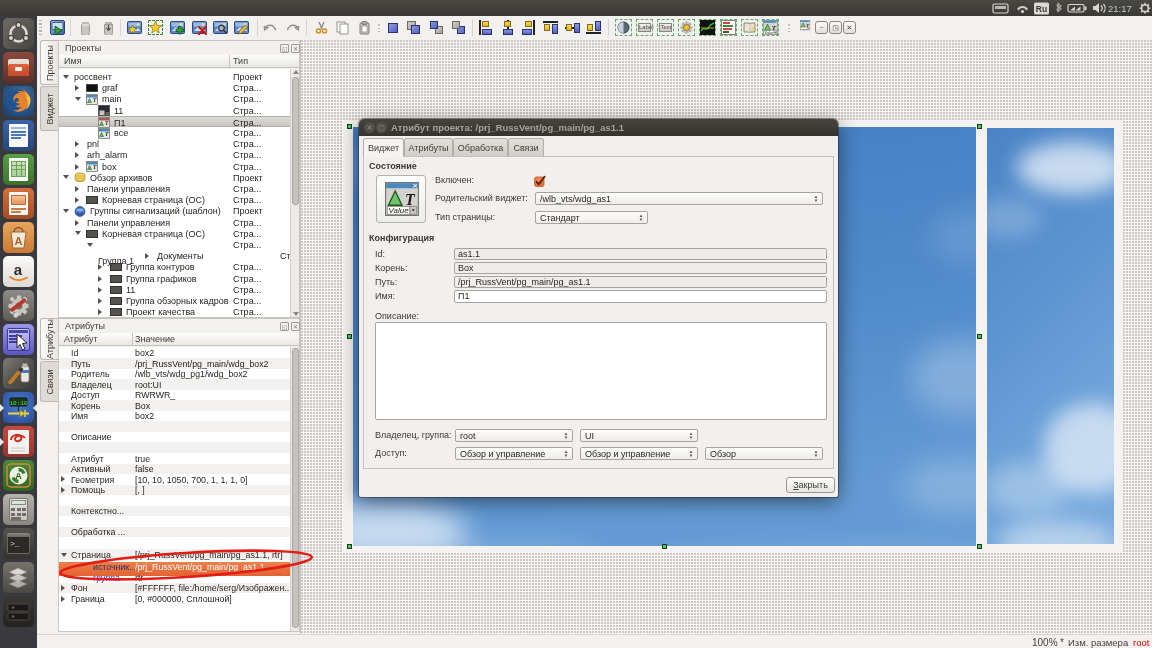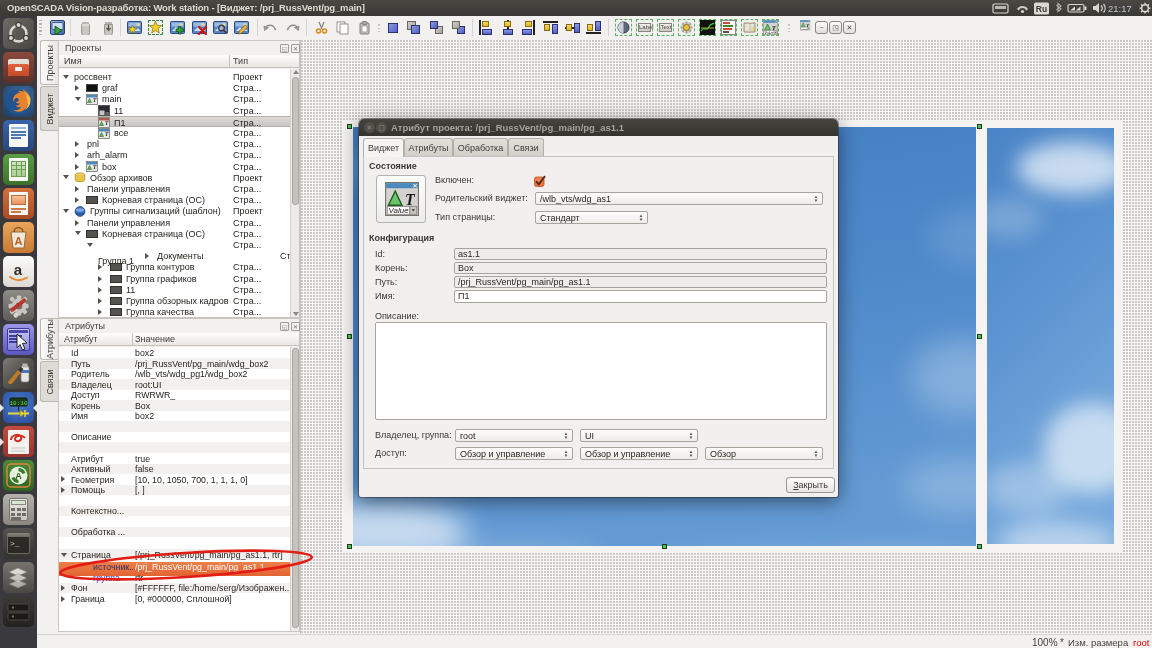--- a/index.html
+++ b/index.html
@@ -41,21 +41,20 @@
 .dlabel{position:absolute;font-size:9px;color:#3a3834;white-space:nowrap;}
 .dbold{font-weight:bold;}
 .dfield{position:absolute;height:12px;background:#efedea;border:1px solid #a8a39c;border-radius:2px;font-size:9px;color:#2a2824;padding:0 3px;line-height:10px;white-space:nowrap;overflow:hidden;}
 .dfield.wht{background:#fff;}
 .combo{position:absolute;height:13px;background:linear-gradient(#fdfdfc,#eeece9);border:1px solid #a8a39c;border-radius:2px;font-size:9px;color:#2a2824;padding:1px 4px;white-space:nowrap;}
 .tico{position:absolute;width:12px;height:11px;}
 .sp{position:absolute;right:2px;top:1.5px;width:8px;color:#55514b;font-size:4.5px;line-height:4.8px;text-align:center;}
 </style></head><body>
 
 <div id="topbar">
-    <div class="title">OpenSCADA Vision-разработка: Work station - [Виджет: /prj_RussVent/pg_main]</div>
 <svg class="abs" style="left:990px;top:0;" width="162" height="16" viewBox="0 0 162 16">
 <g fill="#d9d5ce" stroke="none">
 <rect x="3" y="4" width="15" height="9" rx="1.5" fill="none" stroke="#d9d5ce" stroke-width="1.2"></rect>
 <rect x="5" y="6" width="11" height="3" fill="#d9d5ce" opacity="0.8"></rect>
 <path d="M27 9 a6.5 6.5 0 0 1 11 0 l-1.8 1.6 a4 4 0 0 0 -7.4 0 z" opacity="0.95"></path>
 <circle cx="32.5" cy="11.5" r="1.6"></circle>
 <rect x="44" y="2.5" width="15" height="12" rx="1.5" fill="#dcd8d1"></rect>
 <text x="51.5" y="11.5" font-size="8.5" font-weight="bold" fill="#3a3935" text-anchor="middle">Ru</text>
 <path d="M66.5 5 l4.5 4 -3 2.6 0 -8.2 3 2.6 -4.5 4" fill="none" stroke="#b6b2ab" stroke-width="1.1"></path>
 <rect x="78" y="4.5" width="16" height="7.5" rx="1.5" fill="none" stroke="#d9d5ce" stroke-width="1.2"></rect>
@@ -648,21 +647,21 @@
           <div style="position:absolute;left:0;top:1.5px;width:12px;height:8px;background:#55534e;border:1px solid #33322e;"></div>
         </div>
 <span class="cell" style="left:67px;top:0.5px;">Группа обзорных кадров</span>
 <span class="cell" style="left:174px;top:0.5px;">Стра...</span>
 </div>
 <div class="trow" style="top:237.7px;height:11.2px;">
 <div class="arr-r" style="left:39px;top:2.5px;"></div>
 <div class="tico" style="left:51px;top:0;">
           <div style="position:absolute;left:0;top:1.5px;width:12px;height:8px;background:#55534e;border:1px solid #33322e;"></div>
         </div>
-<span class="cell" style="left:67px;top:0.5px;">Группа качества</span>
+<span class="cell" style="left:67px;top:0.5px;">Проект качества</span>
 <span class="cell" style="left:174px;top:0.5px;">Стра...</span>
 </div>
 </div>
 <div class="sbar" style="left:231px;top:28px;height:248px;">
       <div class="sthumb" style="top:8px;height:128px;"></div>
       <div style="position:absolute;left:2px;top:1px;width:0;height:0;border-bottom:4px solid #8a8781;border-left:3px solid transparent;border-right:3px solid transparent;"></div>
       <div style="position:absolute;left:2px;bottom:1px;width:0;height:0;border-top:4px solid #8a8781;border-left:3px solid transparent;border-right:3px solid transparent;"></div>
     </div>
 </div>
 

